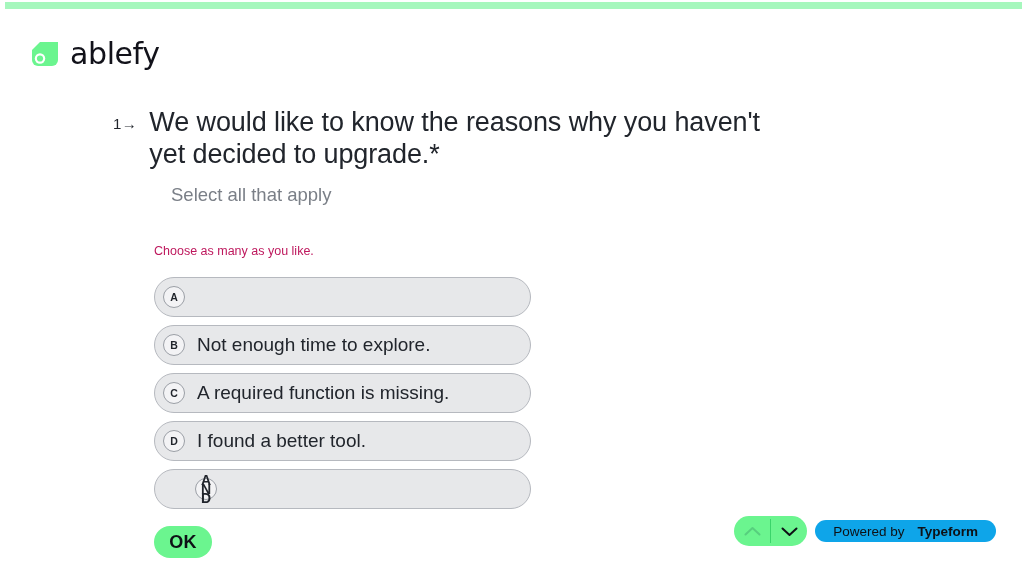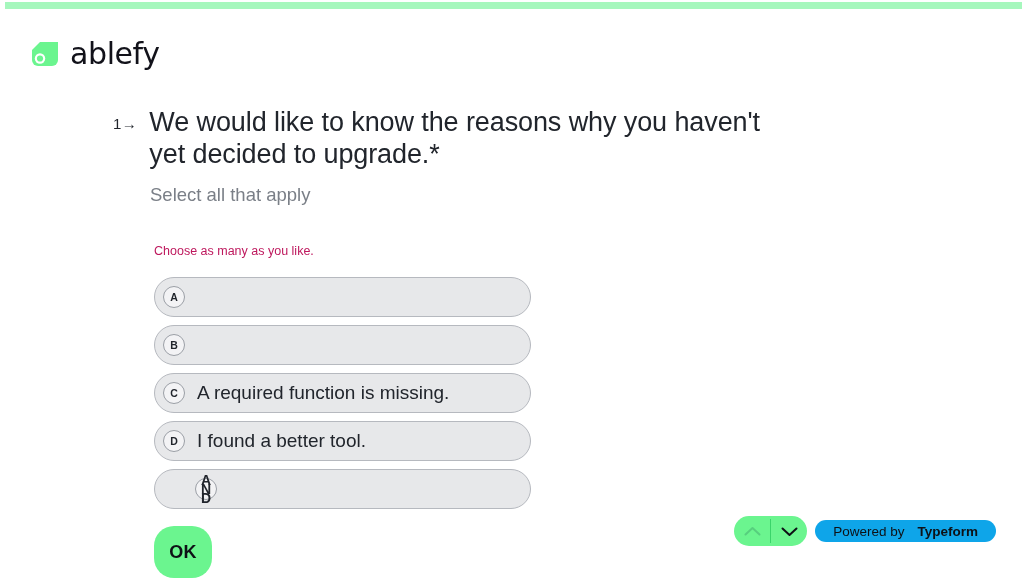--- a/index.html
+++ b/index.html
@@ -81,21 +81,21 @@
   .q-title {
     margin-left: 12px;
     font-size: 27px;
     line-height: 32px;
     color: #21252c;
     font-weight: 400;
     max-width: 640px;
     letter-spacing: -0.1px;
   }
   .q-subtitle {
-    margin-left: 37px;
+    margin-left: 58px;
     margin-top: 13px;
     font-size: 18.5px;
     line-height: 24px;
     color: #7a7f87;
     font-weight: 400;
   }
 
   
   .choice-area {
     position: absolute;
@@ -158,21 +158,21 @@
     line-height: 22px;
     white-space: nowrap;
   }
 
   
   .ok-button {
     position: absolute;
     left: 154px;
     top: 526px;
     width: 58px;
-    height: 52px;
+    height: 32px;
     border: none;
     border-radius: 20px;
     background: #6bf58f;
     color: #0e1116;
     font-family: "Liberation Sans", sans-serif;
     font-size: 18px;
     font-weight: 700;
     letter-spacing: 0.2px;
     cursor: pointer;
   }
@@ -261,20 +261,21 @@
 <div class="choice-area">
   <div class="choice-hint">Choose as many as you like.</div>
   <div class="choice-list">
 
     <div class="choice">
       <span class="choice-key">A</span>
     </div>
 
     <div class="choice">
       <span class="choice-key">B</span>
+      <span class="choice-label">Not enough time to explore.</span>
     </div>
 
     <div class="choice">
       <span class="choice-key">C</span>
       <span class="choice-label">A required function is missing.</span>
     </div>
 
     <div class="choice">
       <span class="choice-key">D</span>
       <span class="choice-label">I found a better tool.</span>

